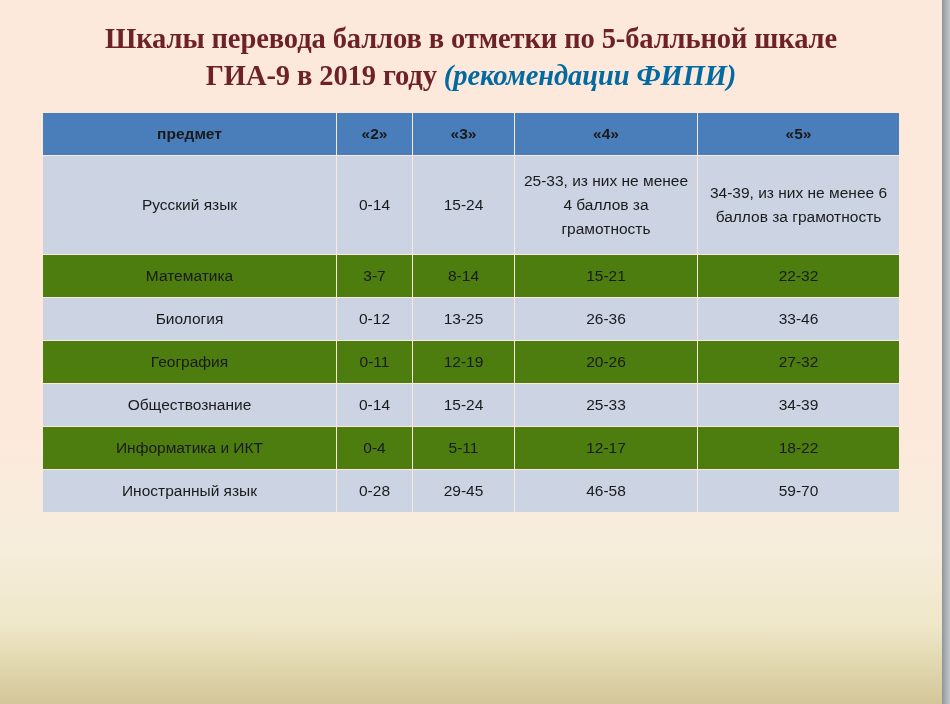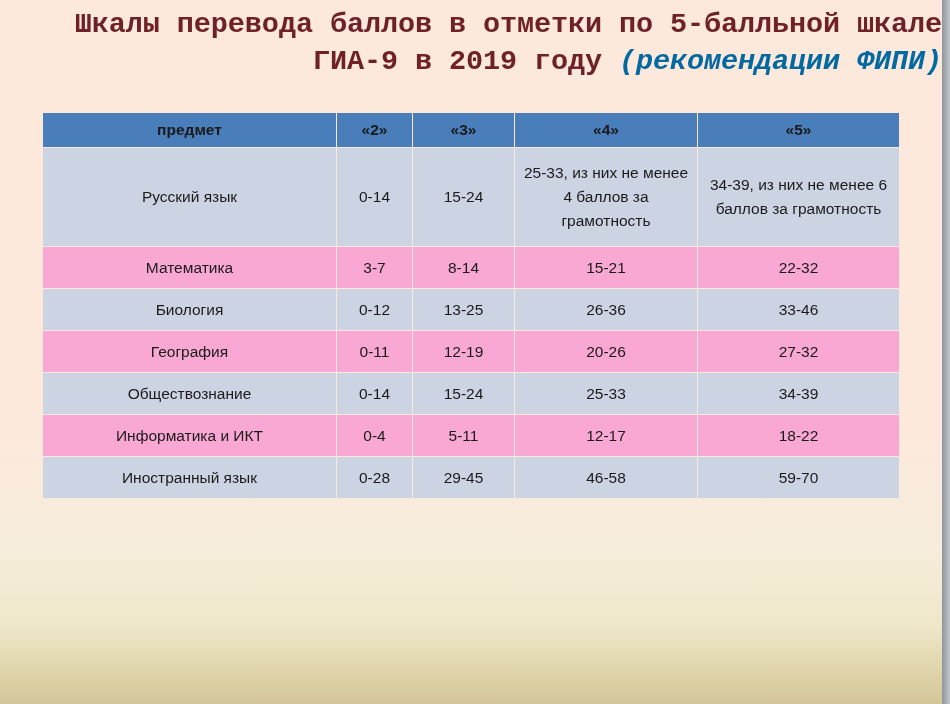--- a/index.html
+++ b/index.html
@@ -16,23 +16,23 @@
   
   .edge-strip {
     position:absolute; top:0; right:0; width:8px; height:704px;
     background: linear-gradient(to right,#8e9499 0%, #a7adb2 45%, #c3c8cc 100%);
   }
 
   .slide { position:relative; width:942px; height:704px; }
 
   
   .title-block {
-    padding-top:6px;
-    text-align:right;
-    font-family: Liberation Mono, monospace;
+    padding-top:20px;
+    text-align:center;
+    font-family: Liberation Serif, serif;
   }
   .title-line {
     font-size:28.5px;
     font-weight:bold;
     color:#6e2226;
     line-height:1.30;
     letter-spacing:-0.1px;
     white-space:nowrap;
   }
   .title-accent {
@@ -53,32 +53,32 @@
     border-collapse:separate;
     border-spacing:1px 1px;
     table-layout:fixed;
   }
   table.grades th, table.grades td {
     border:0;
     font-size:15.5px;
     color:#1a1a1a;
     text-align:center;
     vertical-align:middle;
-    padding:2px 4px;
+    padding:12px 4px;
     font-family:"Liberation Sans", sans-serif;
   }
   thead th {
     background:#4a7ebb;
     color:#ffffff;
     font-weight:bold;
     font-size:15.5px;
     height:34px;
   }
   tbody tr.odd  td { background:#ccd4e4; }
-  tbody tr.even td { background:#f9a8d4; }
+  tbody tr.even td { background:#4d7c0f; }
 
   tbody tr td { height:41px; }
   tbody tr.tall td { height:98px; }
 
   td.multi {
     line-height:1.55;
     font-size:15px;
     padding:4px 10px;
   }
 

